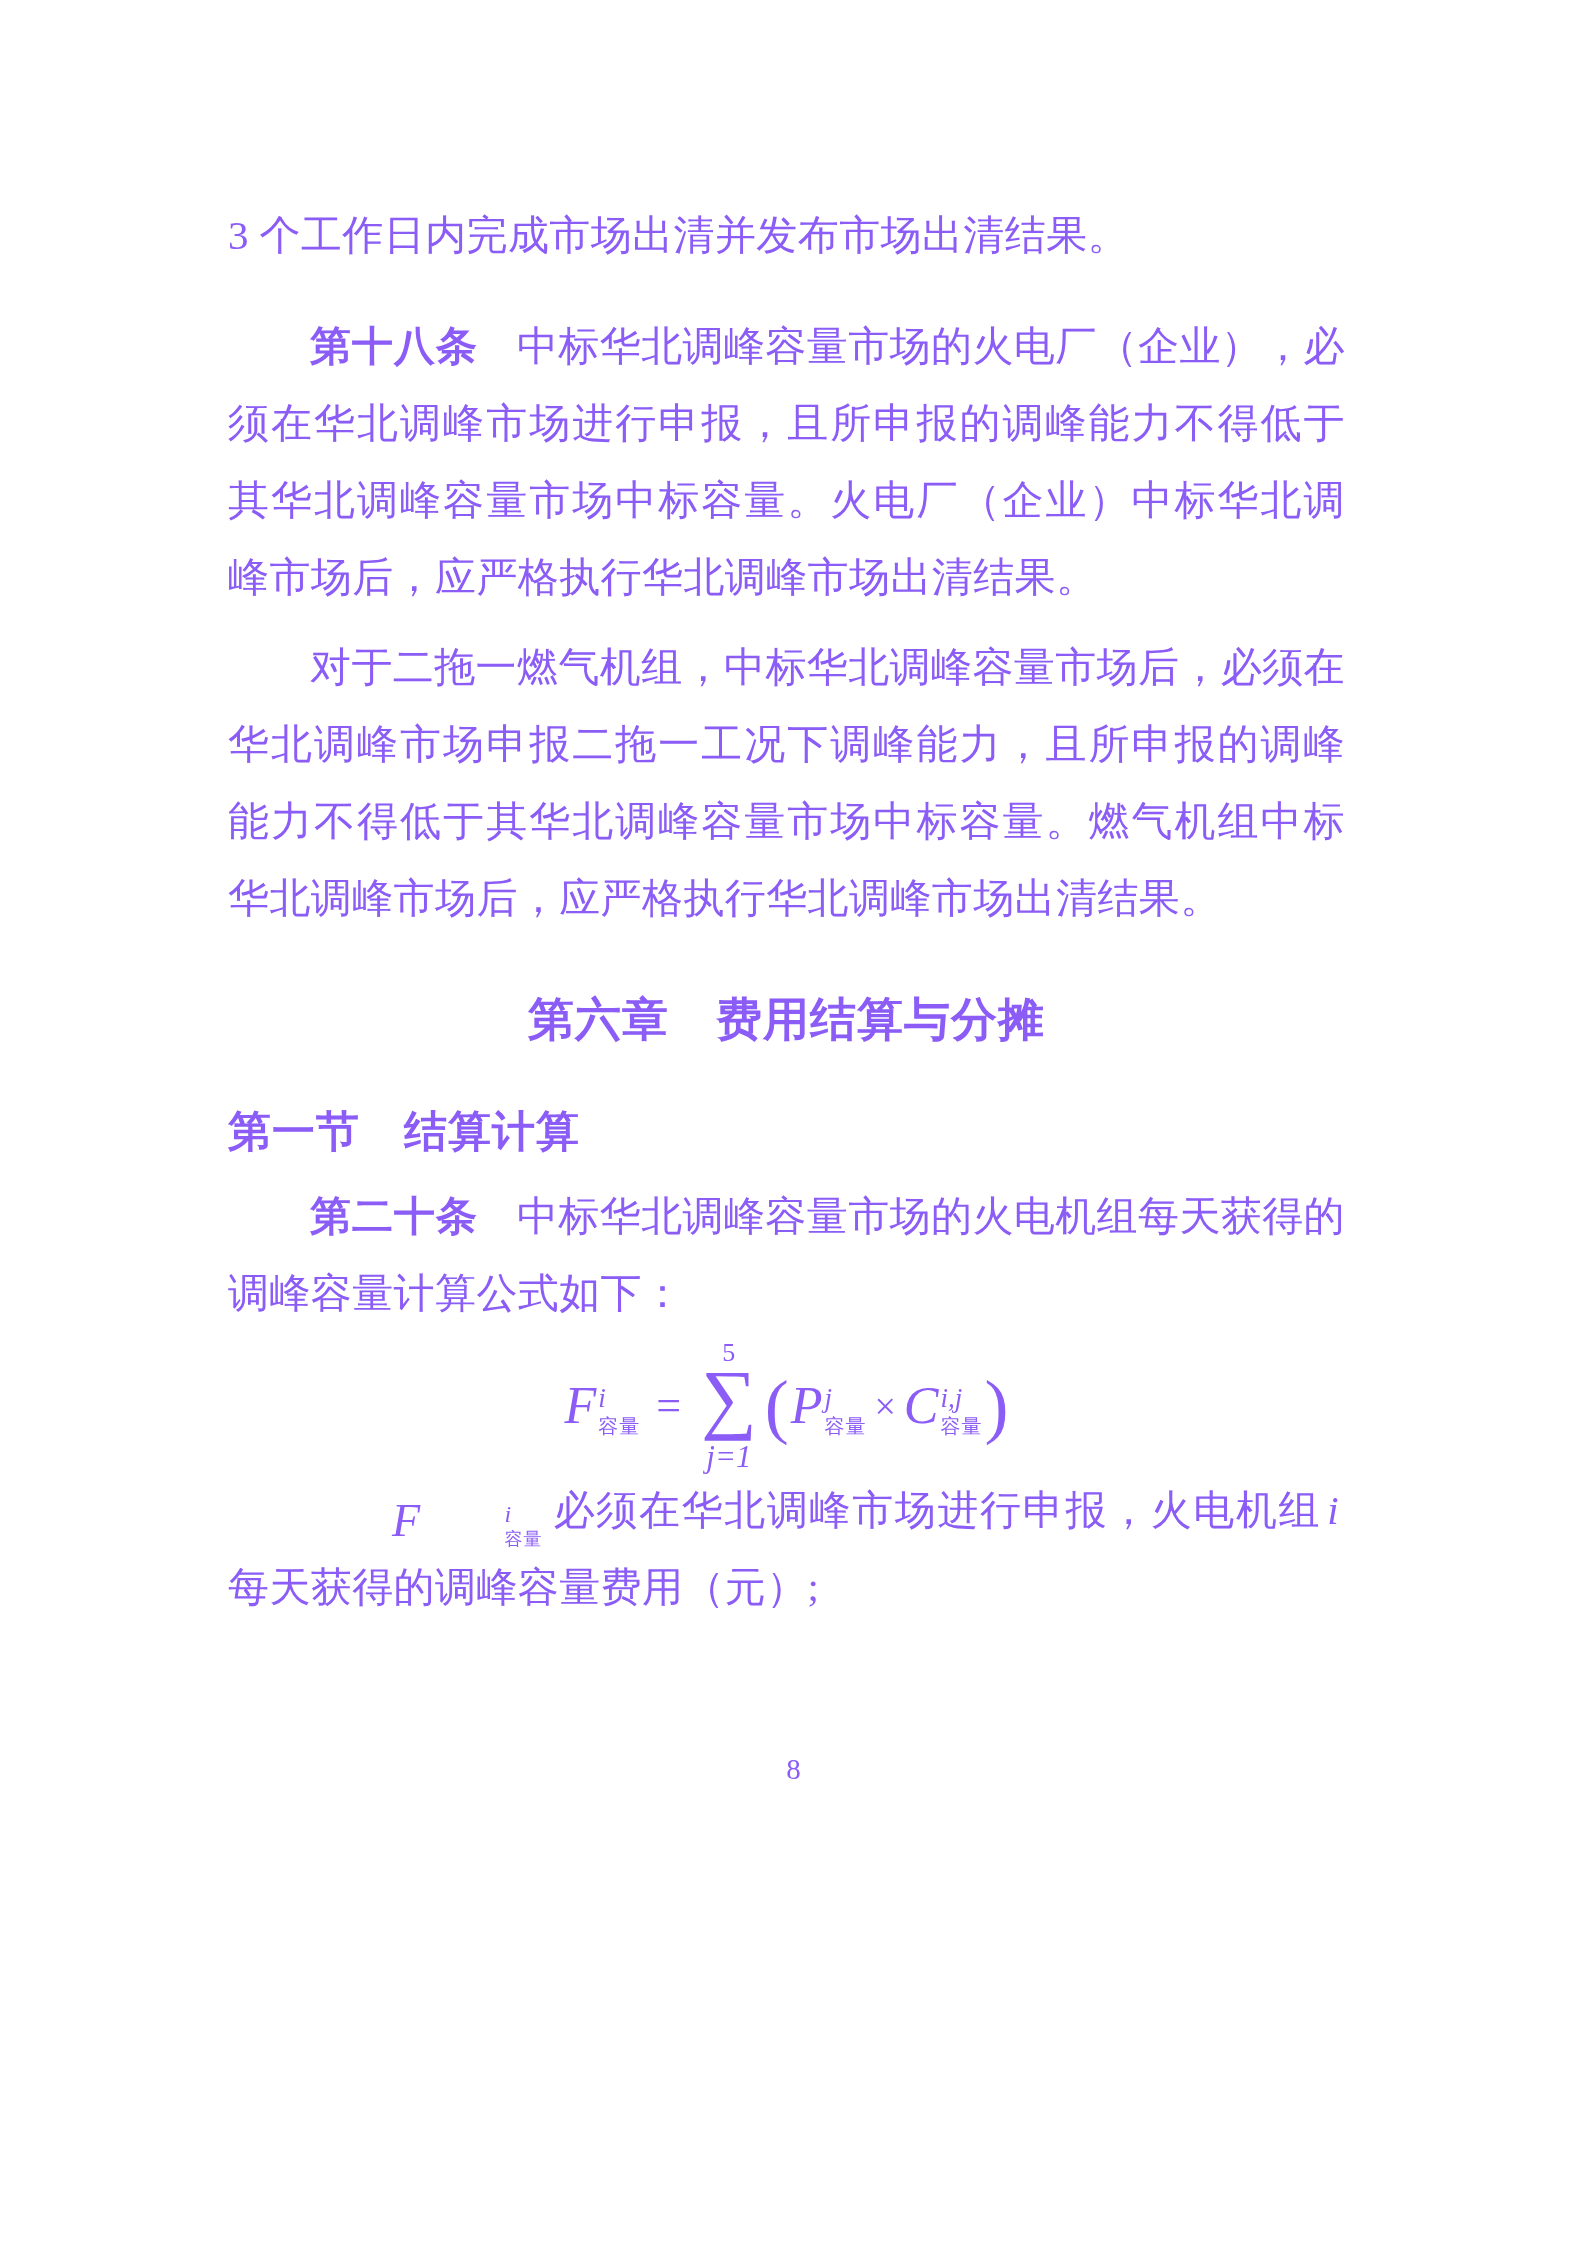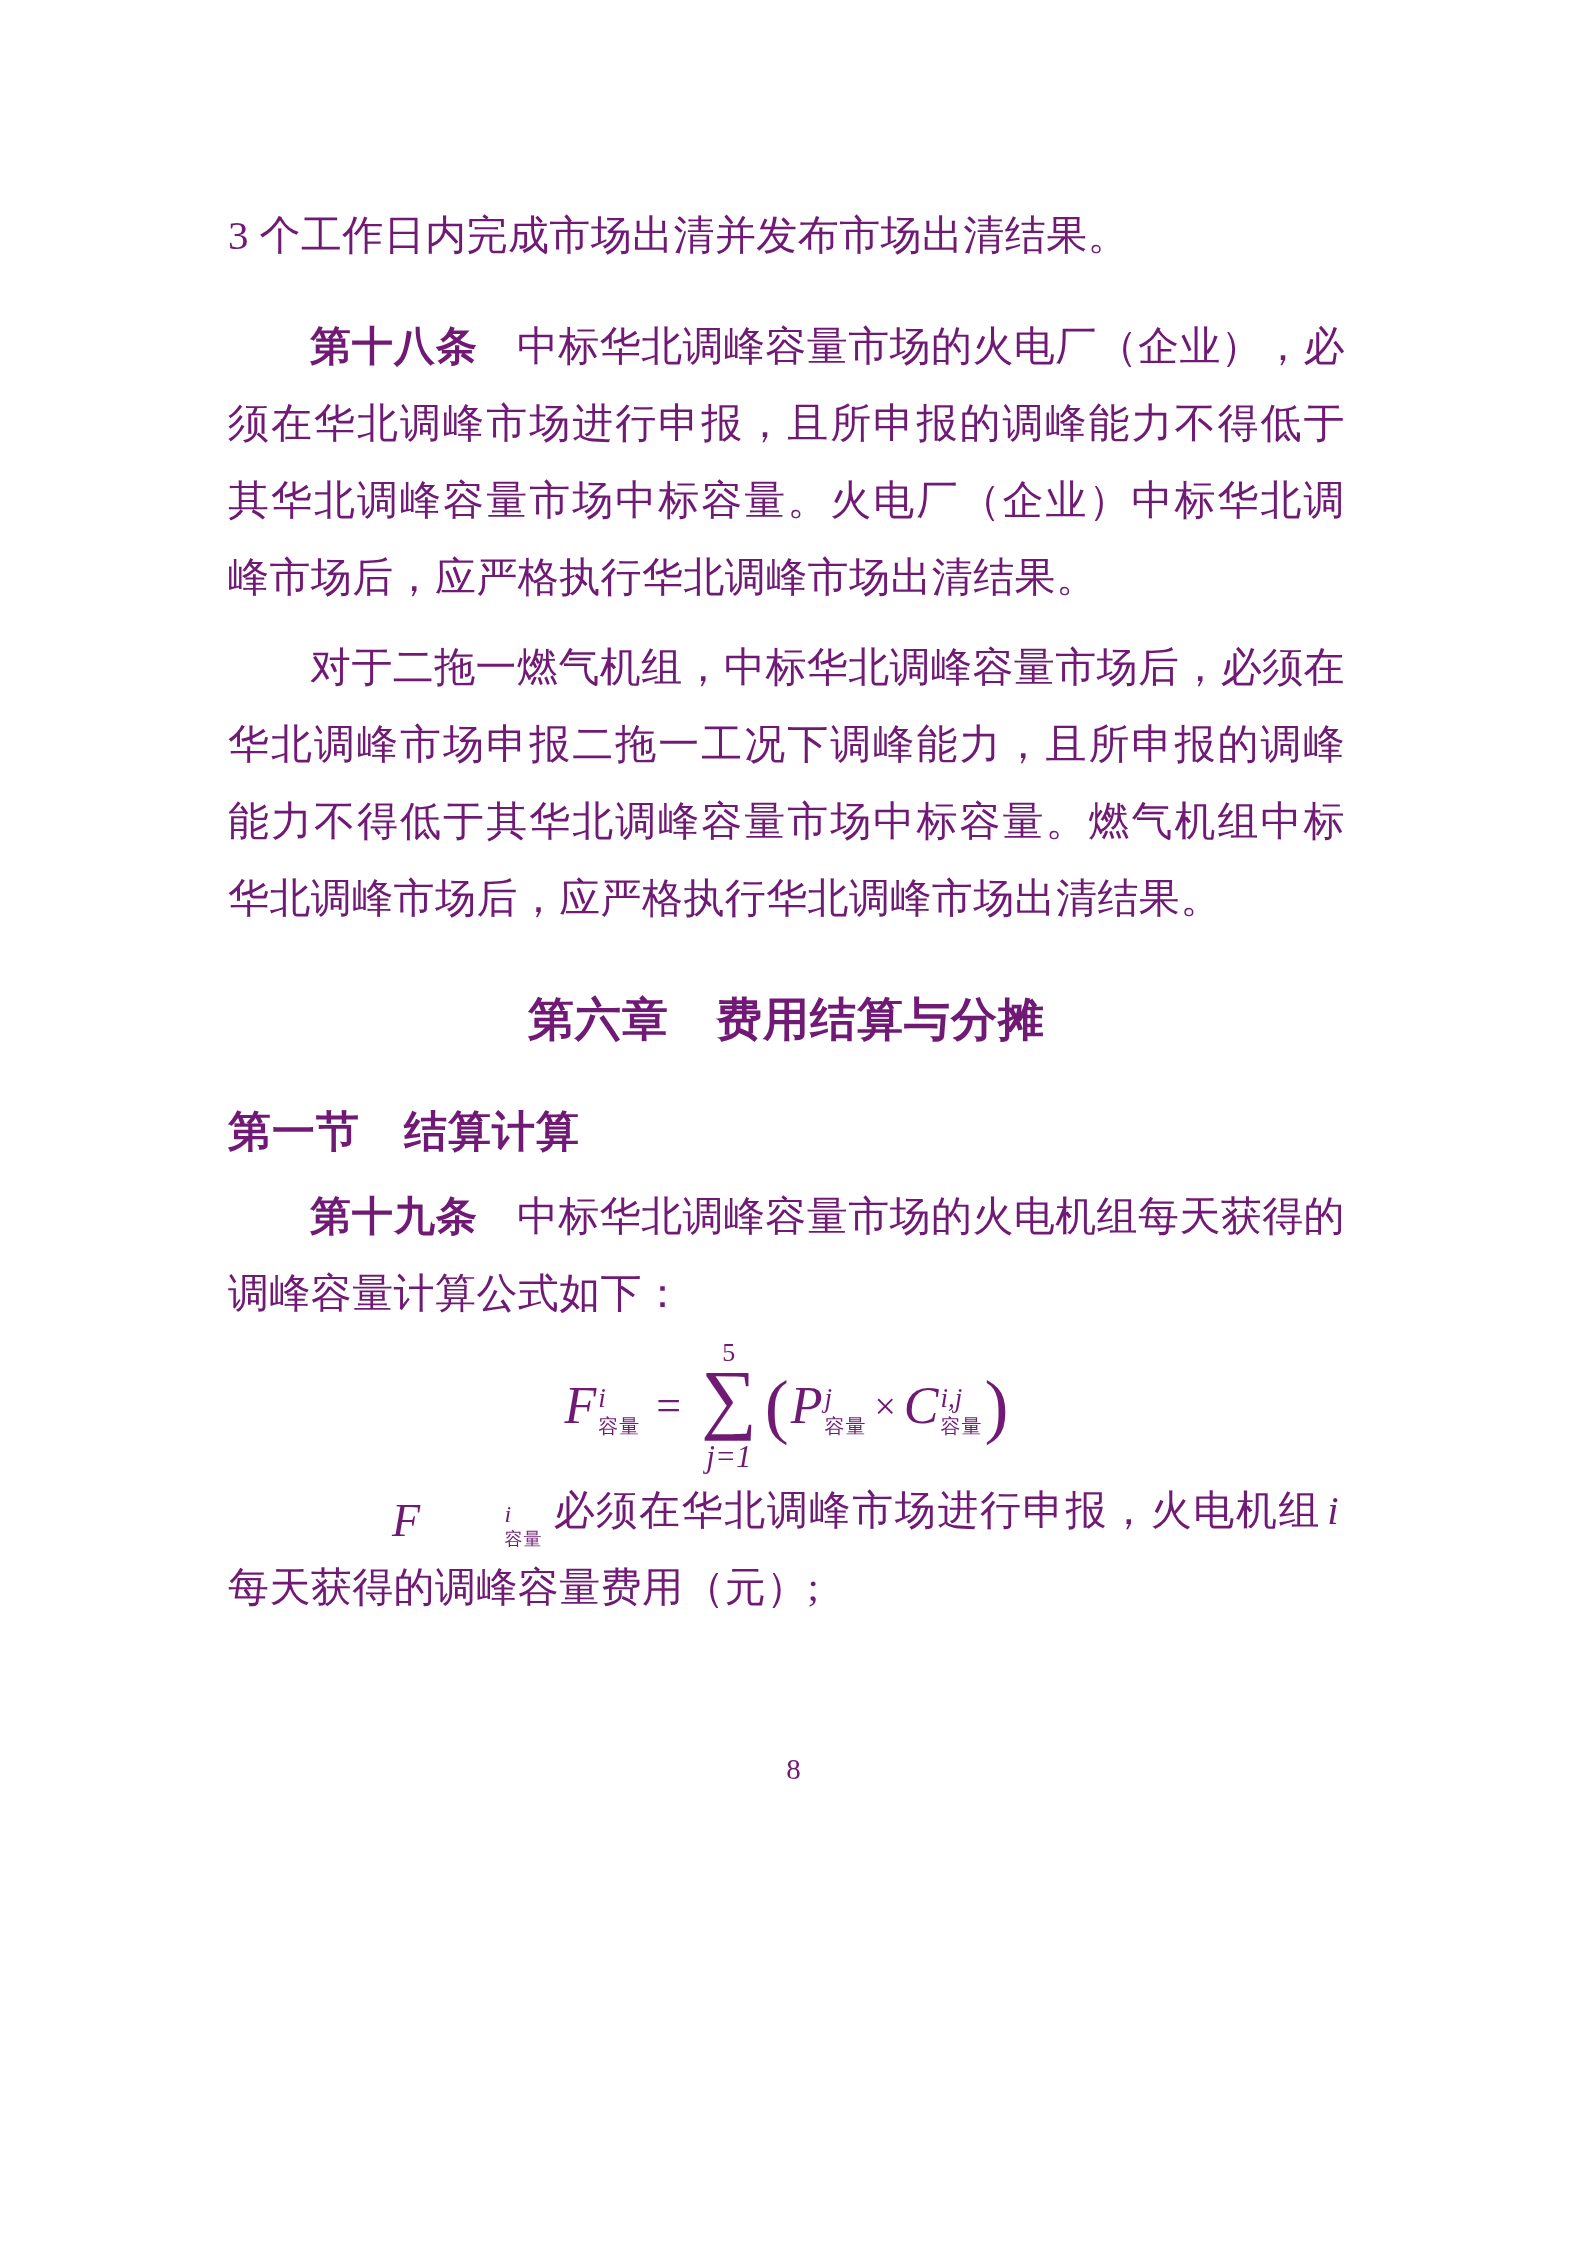--- a/index.html
+++ b/index.html
@@ -1,21 +1,21 @@
 <!DOCTYPE html>
 <html><head>
 <meta charset="utf-8">
 <style>
   html, body { margin: 0; padding: 0; background: #ffffff; }
   .page {
     position: relative;
     width: 1587px;
     height: 1959px;
     background: #ffffff;
-    color: #701a75;
+    color: #8b5cf6;
     overflow: hidden;
     box-sizing: border-box;
     font-family: "Liberation Serif", "DejaVu Serif", serif;
   }
   .content {
     padding: 197px 242px 0 228px;
   }
   .body-p {
     font-size: 41px;
     line-height: 77px;
@@ -127,21 +127,21 @@
 
     <p class="body-p indent mt34"><b class="law-label">第十八条</b><span>中标华北调峰容量市场的火电厂（企业），必须在华北调峰市场进行申报，且所申报的调峰能力不得低于其华北调峰容量市场中标容量。火电厂（企业）中标华北调峰市场后，应严格执行华北调峰市场出清结果。</span></p>
 
     <p class="body-p indent mt13">对于二拖一燃气机组，中标华北调峰容量市场后，必须在华北调峰市场申报二拖一工况下调峰能力，且所申报的调峰能力不得低于其华北调峰容量市场中标容量。燃气机组中标华北调峰市场后，应严格执行华北调峰市场出清结果。</p>
 
     <h2 class="chapter ch6">第六章　费用结算与分摊</h2>
 
     <h3 class="section-h">第一节　结算计算</h3>
 
 
-    <p class="body-p indent mt8"><b class="law-label">第十九条</b><span>中标华北调峰容量市场的火电机组每天获得的调峰容量计算公式如下：</span></p>
+    <p class="body-p indent mt8"><b class="law-label">第二十条</b><span>中标华北调峰容量市场的火电机组每天获得的调峰容量计算公式如下：</span></p>
 
     <div class="formula-block">
       <span class="term">
         <span class="big-var">F</span>
         <span class="supsub">
           <span class="ss-sup">i</span>
           <span class="ss-sub">容量</span>
         </span>
       </span>
       <span class="eq">=</span>

